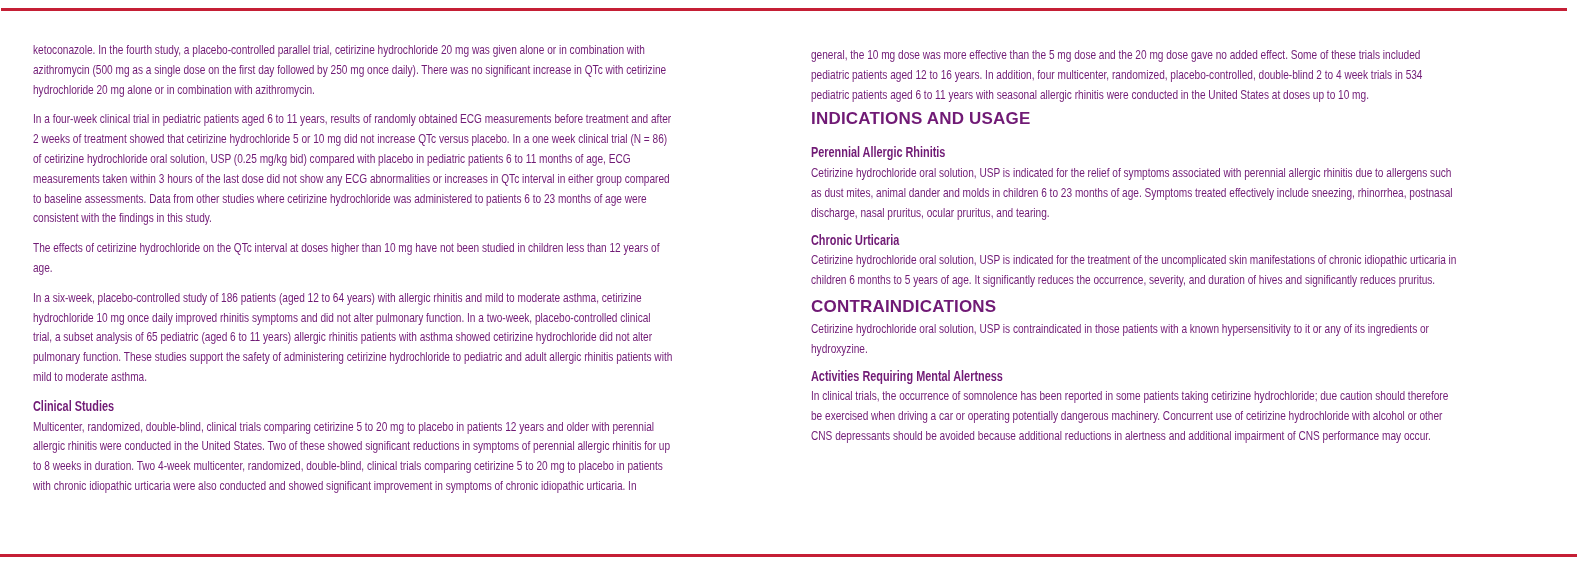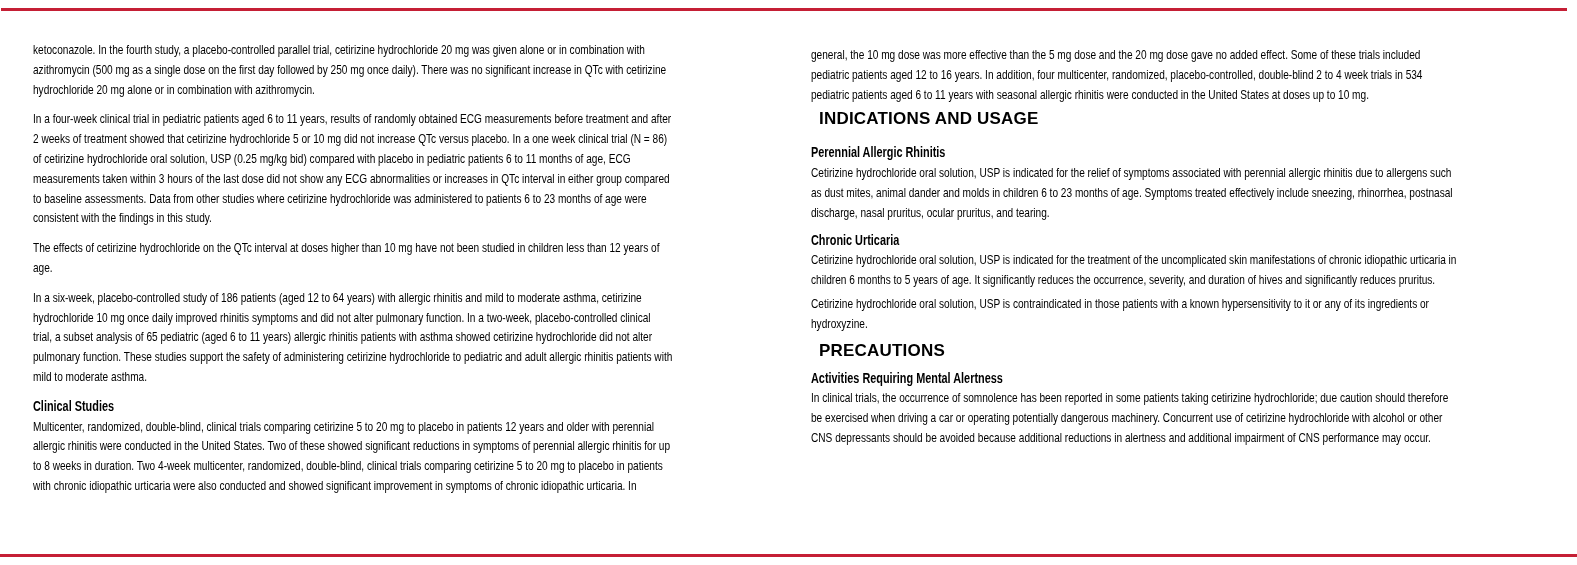--- a/index.html
+++ b/index.html
@@ -3,21 +3,21 @@
 <meta charset="utf-8">
 <style>
   html, body { margin: 0; padding: 0; background: #ffffff; }
   .page {
     position: relative;
     width: 1577px;
     height: 565px;
     background: #ffffff;
     overflow: hidden;
     font-family: "Liberation Sans", sans-serif;
-    color: #000000;
+    color: #701a75;
   }
   .rule { position: absolute; height: 3px; background: #c51f35; }
   .rule-top { top: 8px; left: 1px; width: 1566px; }
   .rule-bottom { top: 554px; left: 0; width: 1577px; }
 
   .col { position: absolute; }
   .col-left  { left: 33px;  top: 40px; width: 733px; }
   .col-right { left: 811px; top: 45px; width: 720px; }
 
   
@@ -40,21 +40,21 @@
     margin: 0;
     white-space: pre-line;
     width: 940px;
     transform: scaleX(0.777);
     transform-origin: 0 0;
   }
   .h1 {
     font-weight: bold;
     font-size: 17px;
     line-height: 21px;
-    margin: 8px;
+    margin: 0;
     letter-spacing: 0.2px;
   }
   .u-mt1  { margin-top: 1px; }
   .u-mt6  { margin-top: 6px; }
   .u-mt8  { margin-top: 8px; }
   .u-mt14 { margin-top: 14px; }
   .u-mb2  { margin-bottom: 2px; }
 </style>
 </head>
 <body>
@@ -91,23 +91,23 @@
 pediatric patients aged 12 to 16 years. In addition, four multicenter, randomized, placebo-controlled, double-blind 2 to 4 week trials in 534
 pediatric patients aged 6 to 11 years with seasonal allergic rhinitis were conducted in the United States at doses up to 10 mg.</p>
     <h2 class="h1 u-mt1">INDICATIONS AND USAGE</h2>
     <h3 class="sub u-mt14">Perennial Allergic Rhinitis</h3>
     <p class="para">Cetirizine hydrochloride oral solution, USP is indicated for the relief of symptoms associated with perennial allergic rhinitis due to allergens such
 as dust mites, animal dander and molds in children 6 to 23 months of age. Symptoms treated effectively include sneezing, rhinorrhea, postnasal
 discharge, nasal pruritus, ocular pruritus, and tearing.</p>
     <h3 class="sub u-mt8">Chronic Urticaria</h3>
     <p class="para">Cetirizine hydrochloride oral solution, USP is indicated for the treatment of the uncomplicated skin manifestations of chronic idiopathic urticaria in
 children 6 months to 5 years of age. It significantly reduces the occurrence, severity, and duration of hives and significantly reduces pruritus.</p>
+    <h2 class="h1 u-mt6 u-mb2">CONTRAINDICATIONS</h2>
     <p class="para">Cetirizine hydrochloride oral solution, USP is contraindicated in those patients with a known hypersensitivity to it or any of its ingredients or
 hydroxyzine.</p>
-    <h2 class="h1 u-mt6 u-mb2">PRECAUTIONS</h2>
     <h3 class="sub u-mt8">Activities Requiring Mental Alertness</h3>
     <p class="para">In clinical trials, the occurrence of somnolence has been reported in some patients taking cetirizine hydrochloride; due caution should therefore
 be exercised when driving a car or operating potentially dangerous machinery. Concurrent use of cetirizine hydrochloride with alcohol or other
 CNS depressants should be avoided because additional reductions in alertness and additional impairment of CNS performance may occur.</p>
   </section>
 
   <div class="rule rule-bottom"></div>
 </div>
 
 </body></html>

